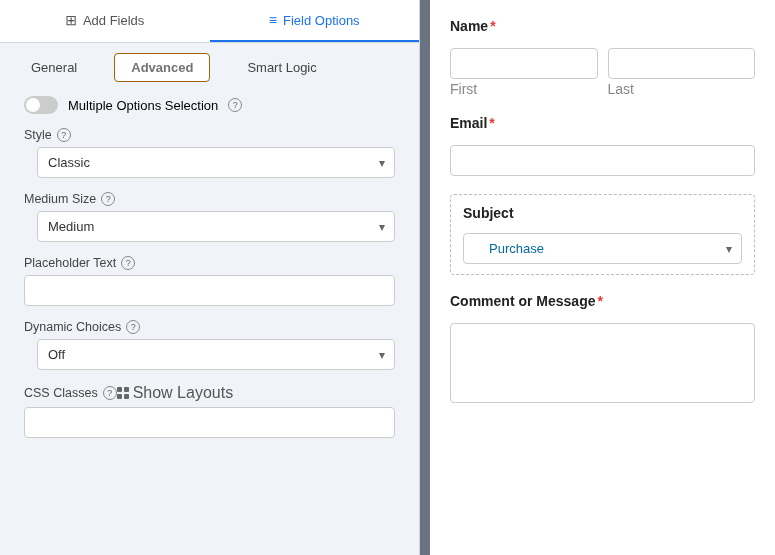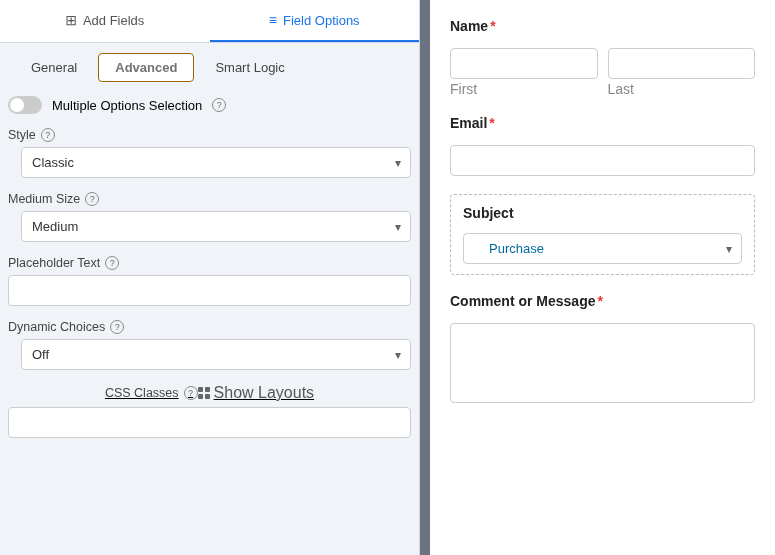--- a/index.html
+++ b/index.html
@@ -47,41 +47,41 @@
       font-weight: 500;
     }
     .top-tab-icon {
       font-size: 14px;
     }
 
     
     .sub-tabs {
       display: flex;
       padding: 10px 14px 0;
-      gap: 4px;
+      gap: 20px;
       background: #f0f4f8;
     }
     .sub-tab {
       padding: 6px 16px;
       border-radius: 4px;
       cursor: pointer;
       font-size: 13px;
       color: #444;
       border: 1px solid transparent;
     }
     .sub-tab.active {
       background: #fff;
       border: 1px solid #a16207;
       font-weight: 700;
       color: #737373;
     }
 
     
     .form-area {
-      padding: 14px 8px;
+      padding: 14px 24px;
       display: flex;
       flex-direction: column;
       gap: 14px;
       overflow-y: auto;
     }
 
     .form-row {
       display: flex;
       flex-direction: column;
       gap: 5px;
@@ -166,22 +166,21 @@
       border: 1px solid #ccc;
       border-radius: 4px;
       background: #fff;
       font-size: 13px;
       color: #333;
     }
 
     .css-row {
       display: flex;
       align-items: center;
-      justify-content: center;
-      text-decoration: underline;
+      justify-content: flex-start;
     }
     .show-layouts-btn {
       display: flex;
       align-items: center;
       gap: 4px;
       font-size: 16px;
       color: #555;
       cursor: pointer;
       background: none;
       border: none;

